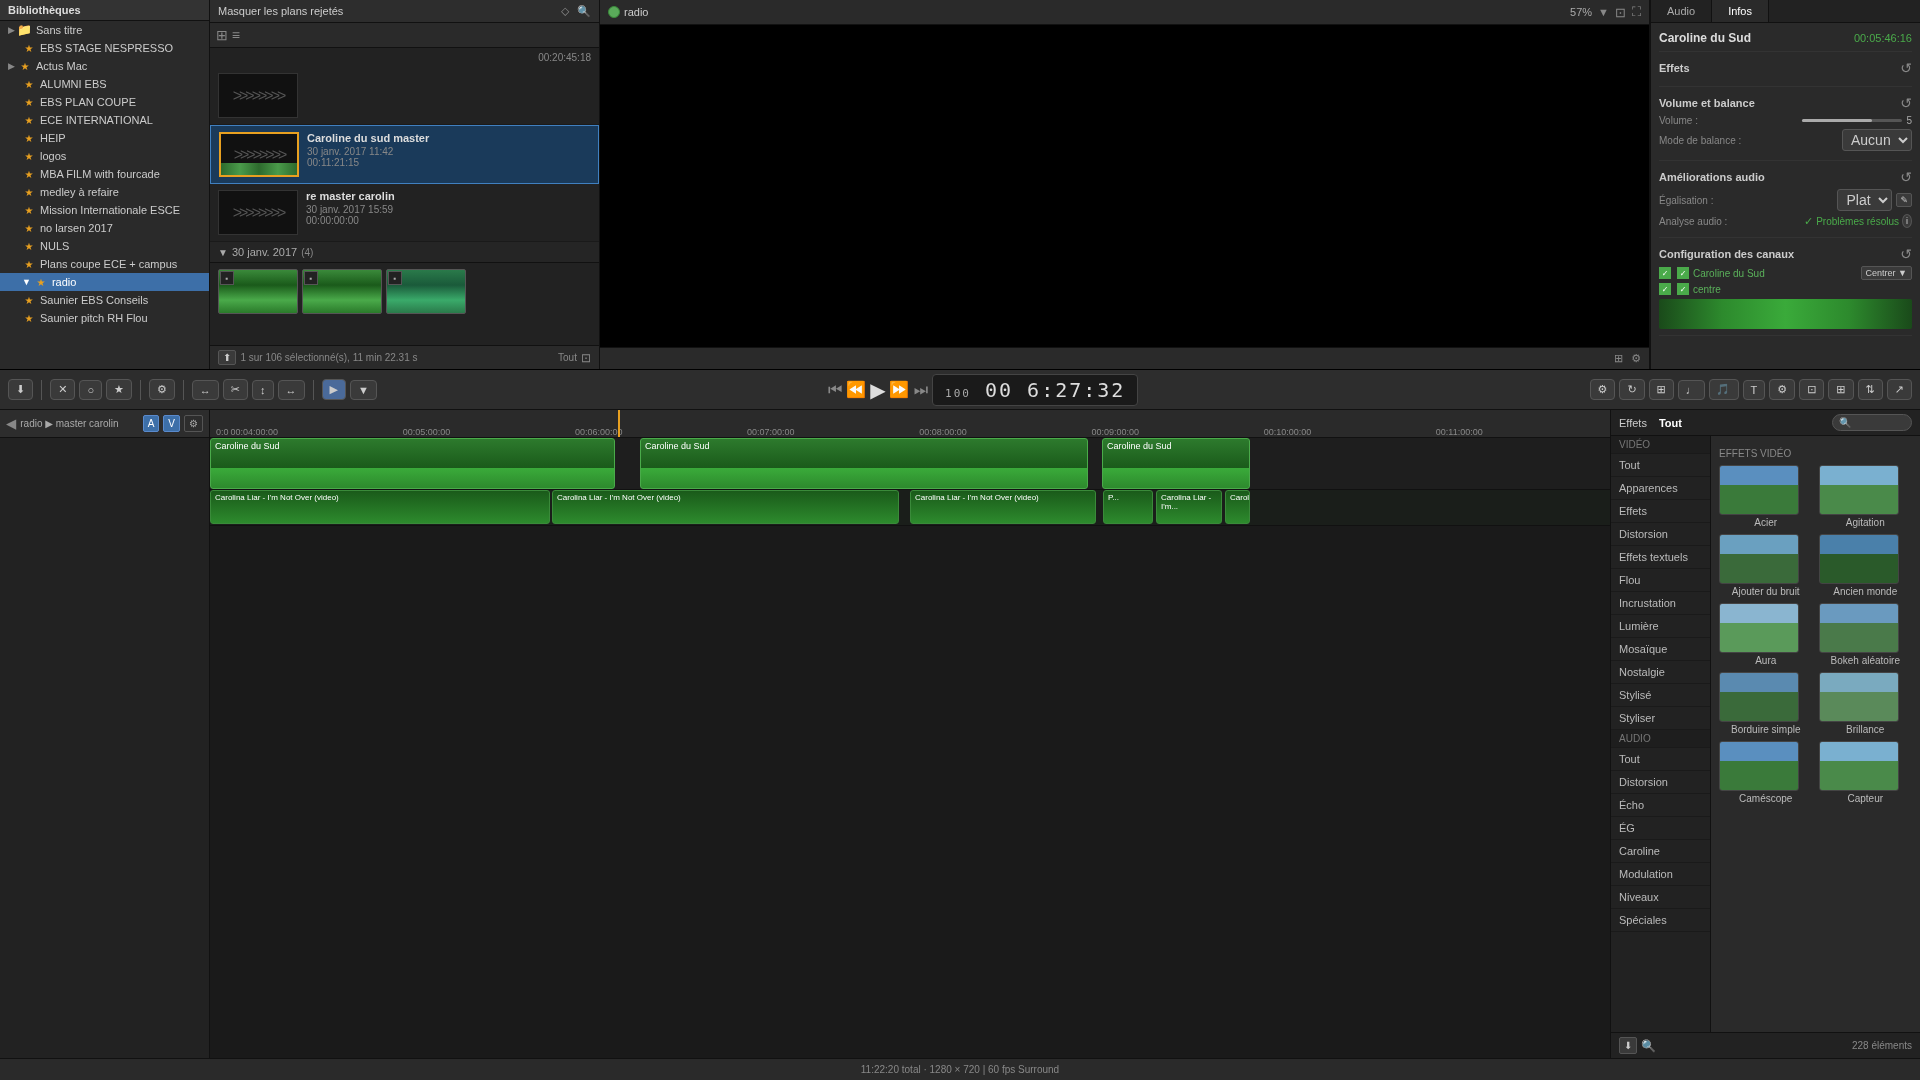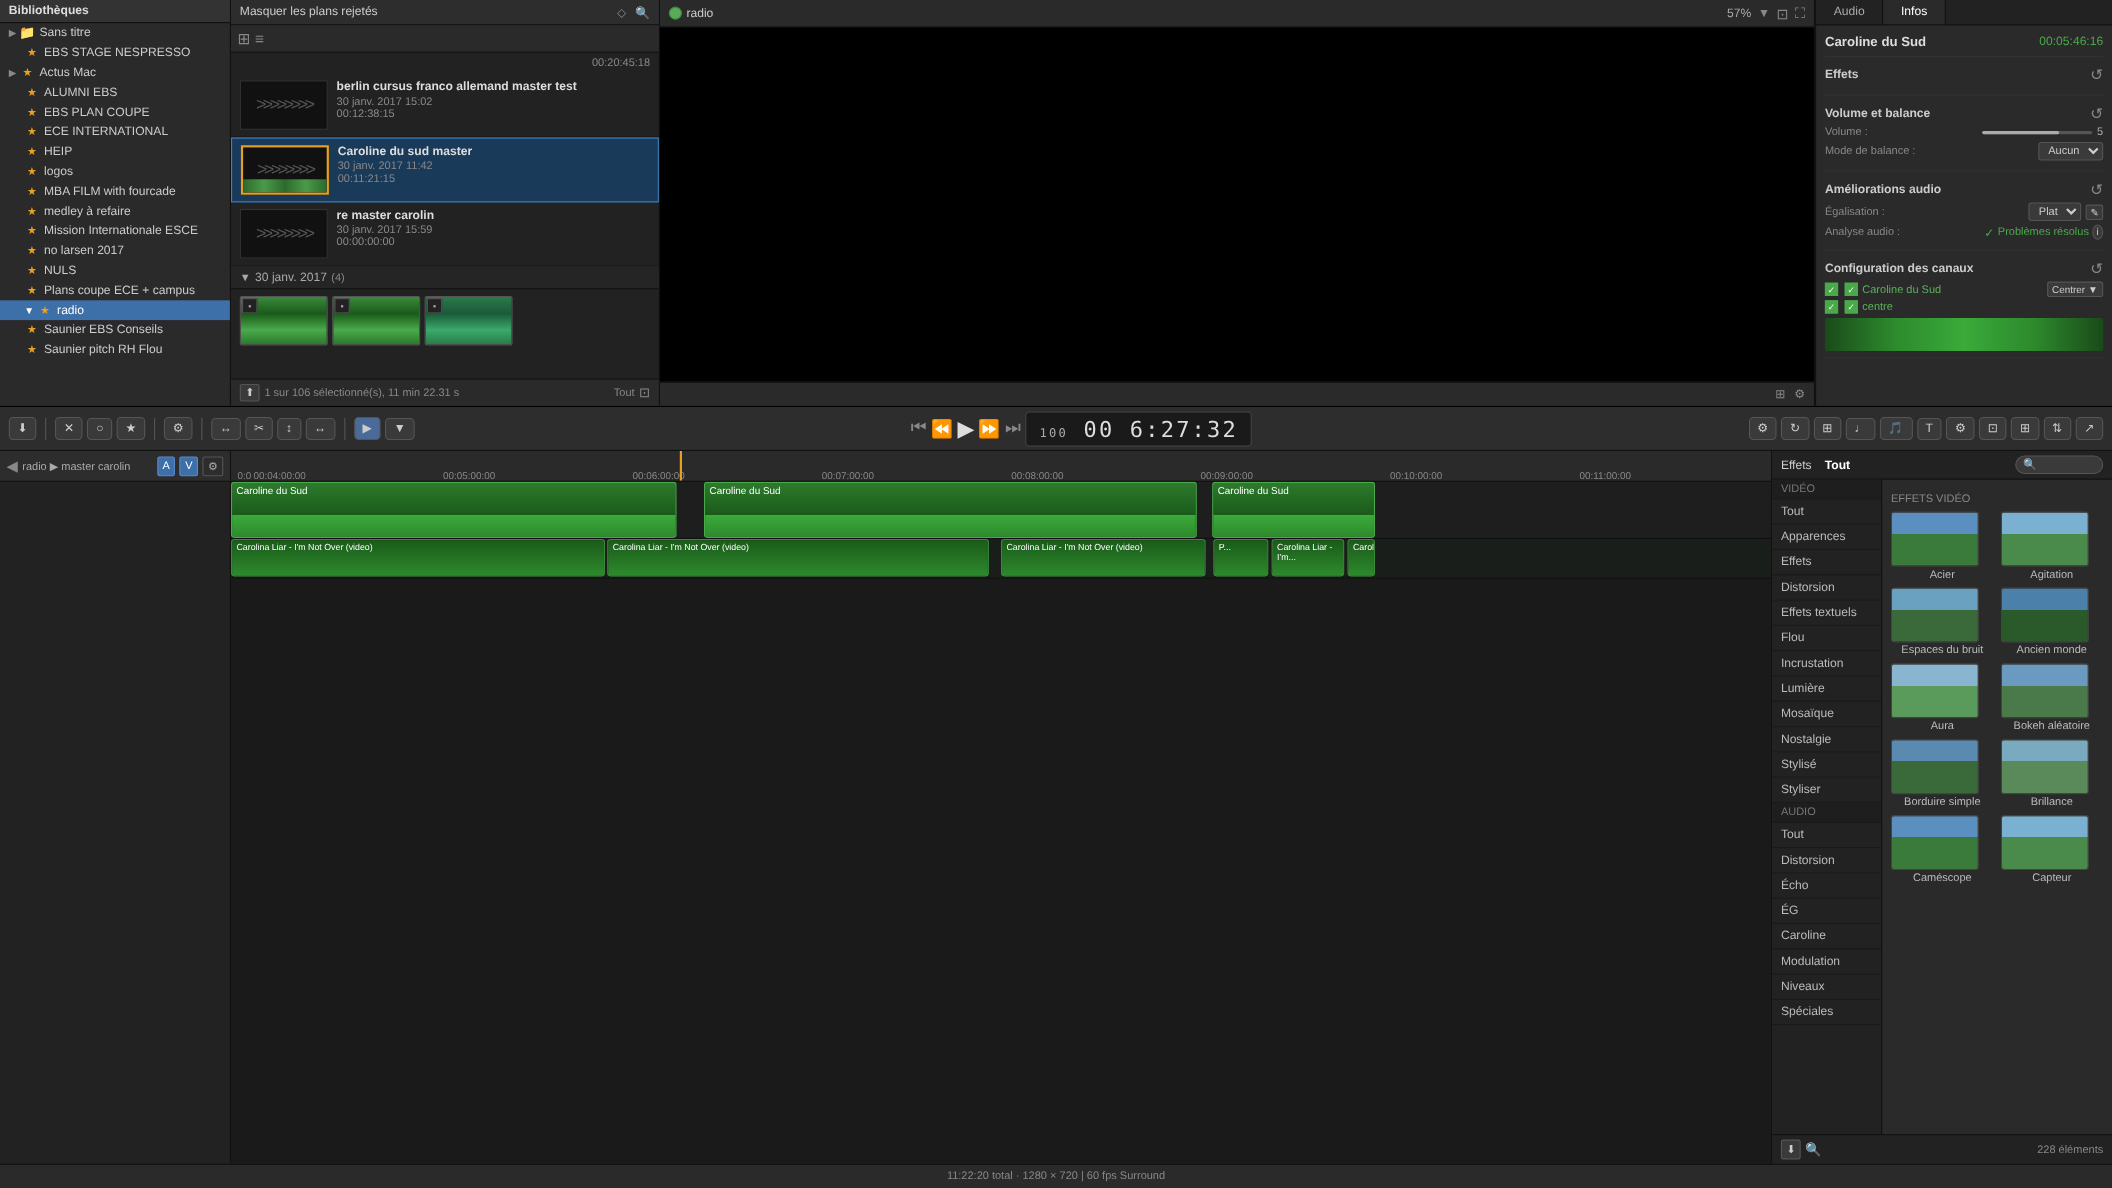--- a/index.html
+++ b/index.html
@@ -264,21 +264,21 @@
     }
     .slider-fill {
       height: 100%;
       background: #aaa;
       border-radius: 2px;
     }
     .inspector-dropdown {
       background: #3a3a3a;
       border: 1px solid #555;
       color: #ccc;
-      font-size: 10px;
+      font-size: 14px;
       padding: 1px 4px;
       border-radius: 3px;
     }
     .audio-viz {
       height: 30px;
       background: linear-gradient(90deg, #1a4a1a, #2d8a2d, #3aaa3a, #2d8a2d, #1a4a1a);
       border-radius: 2px;
       margin-top: 4px;
     }
     .channel-row {
@@ -706,25 +706,20 @@
       <button class="view-btn">⊞</button>
       <button class="view-btn">≡</button>
     </div>
     <div class="browser-content">
 
       <div style="padding:4px 8px; color:#888; font-size:10px; text-align:right;">00:20:45:18</div>
 
       <div class="clip-item">
         <div class="clip-thumbnail">
           <span class="chevrons">&gt;&gt;&gt;&gt;&gt;&gt;&gt;&gt;</span>
-        </div>
-        <div class="clip-info">
-          <div class="clip-name">berlin cursus franco allemand master test</div>
-          <div class="clip-date">30 janv. 2017 15:02</div>
-          <div class="clip-duration">00:12:38:15</div>
         </div>
       </div>
 
       <div class="clip-item selected">
         <div class="clip-thumbnail" style="border: 2px solid #e8a020;">
           <span class="chevrons">&gt;&gt;&gt;&gt;&gt;&gt;&gt;&gt;</span>
           <div class="audio-wave"></div>
         </div>
         <div class="clip-info">
           <div class="clip-name">Caroline du sud master</div>
@@ -1051,21 +1046,21 @@
             <div class="effect-name">Acier</div>
           </div>
 
           <div class="effect-item">
             <div class="effect-thumbnail effect-thumb-2"></div>
             <div class="effect-name">Agitation</div>
           </div>
 
           <div class="effect-item">
             <div class="effect-thumbnail effect-thumb-3"></div>
-            <div class="effect-name">Espaces du bruit</div>
+            <div class="effect-name">Ajouter du bruit</div>
           </div>
 
           <div class="effect-item">
             <div class="effect-thumbnail effect-thumb-4"></div>
             <div class="effect-name">Ancien monde</div>
           </div>
 
           <div class="effect-item">
             <div class="effect-thumbnail effect-thumb-5"></div>
             <div class="effect-name">Aura</div>

